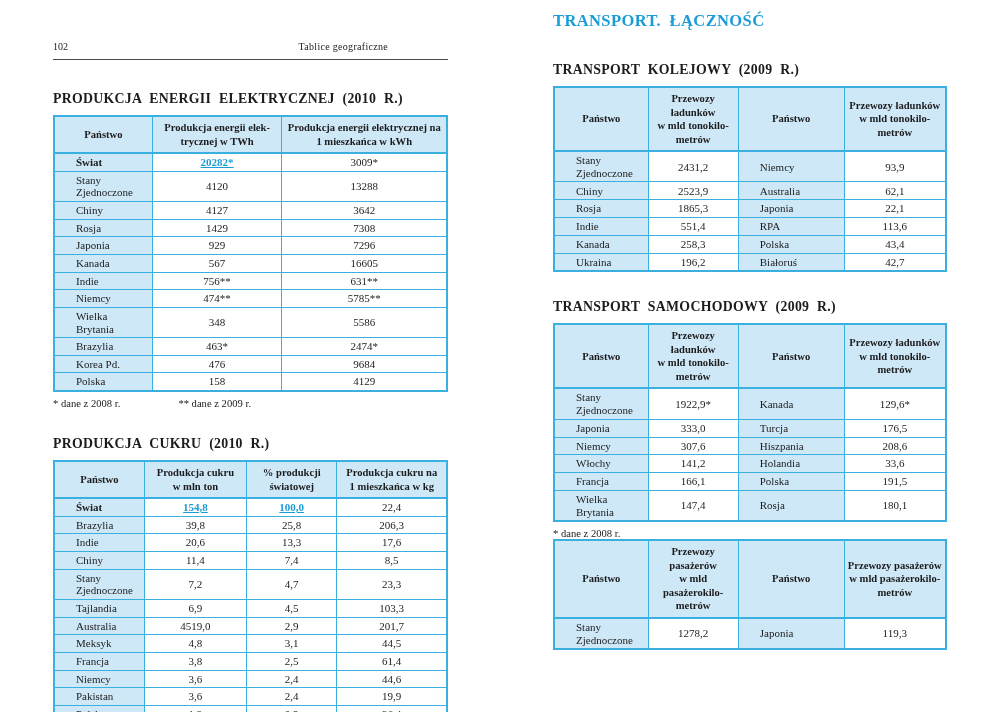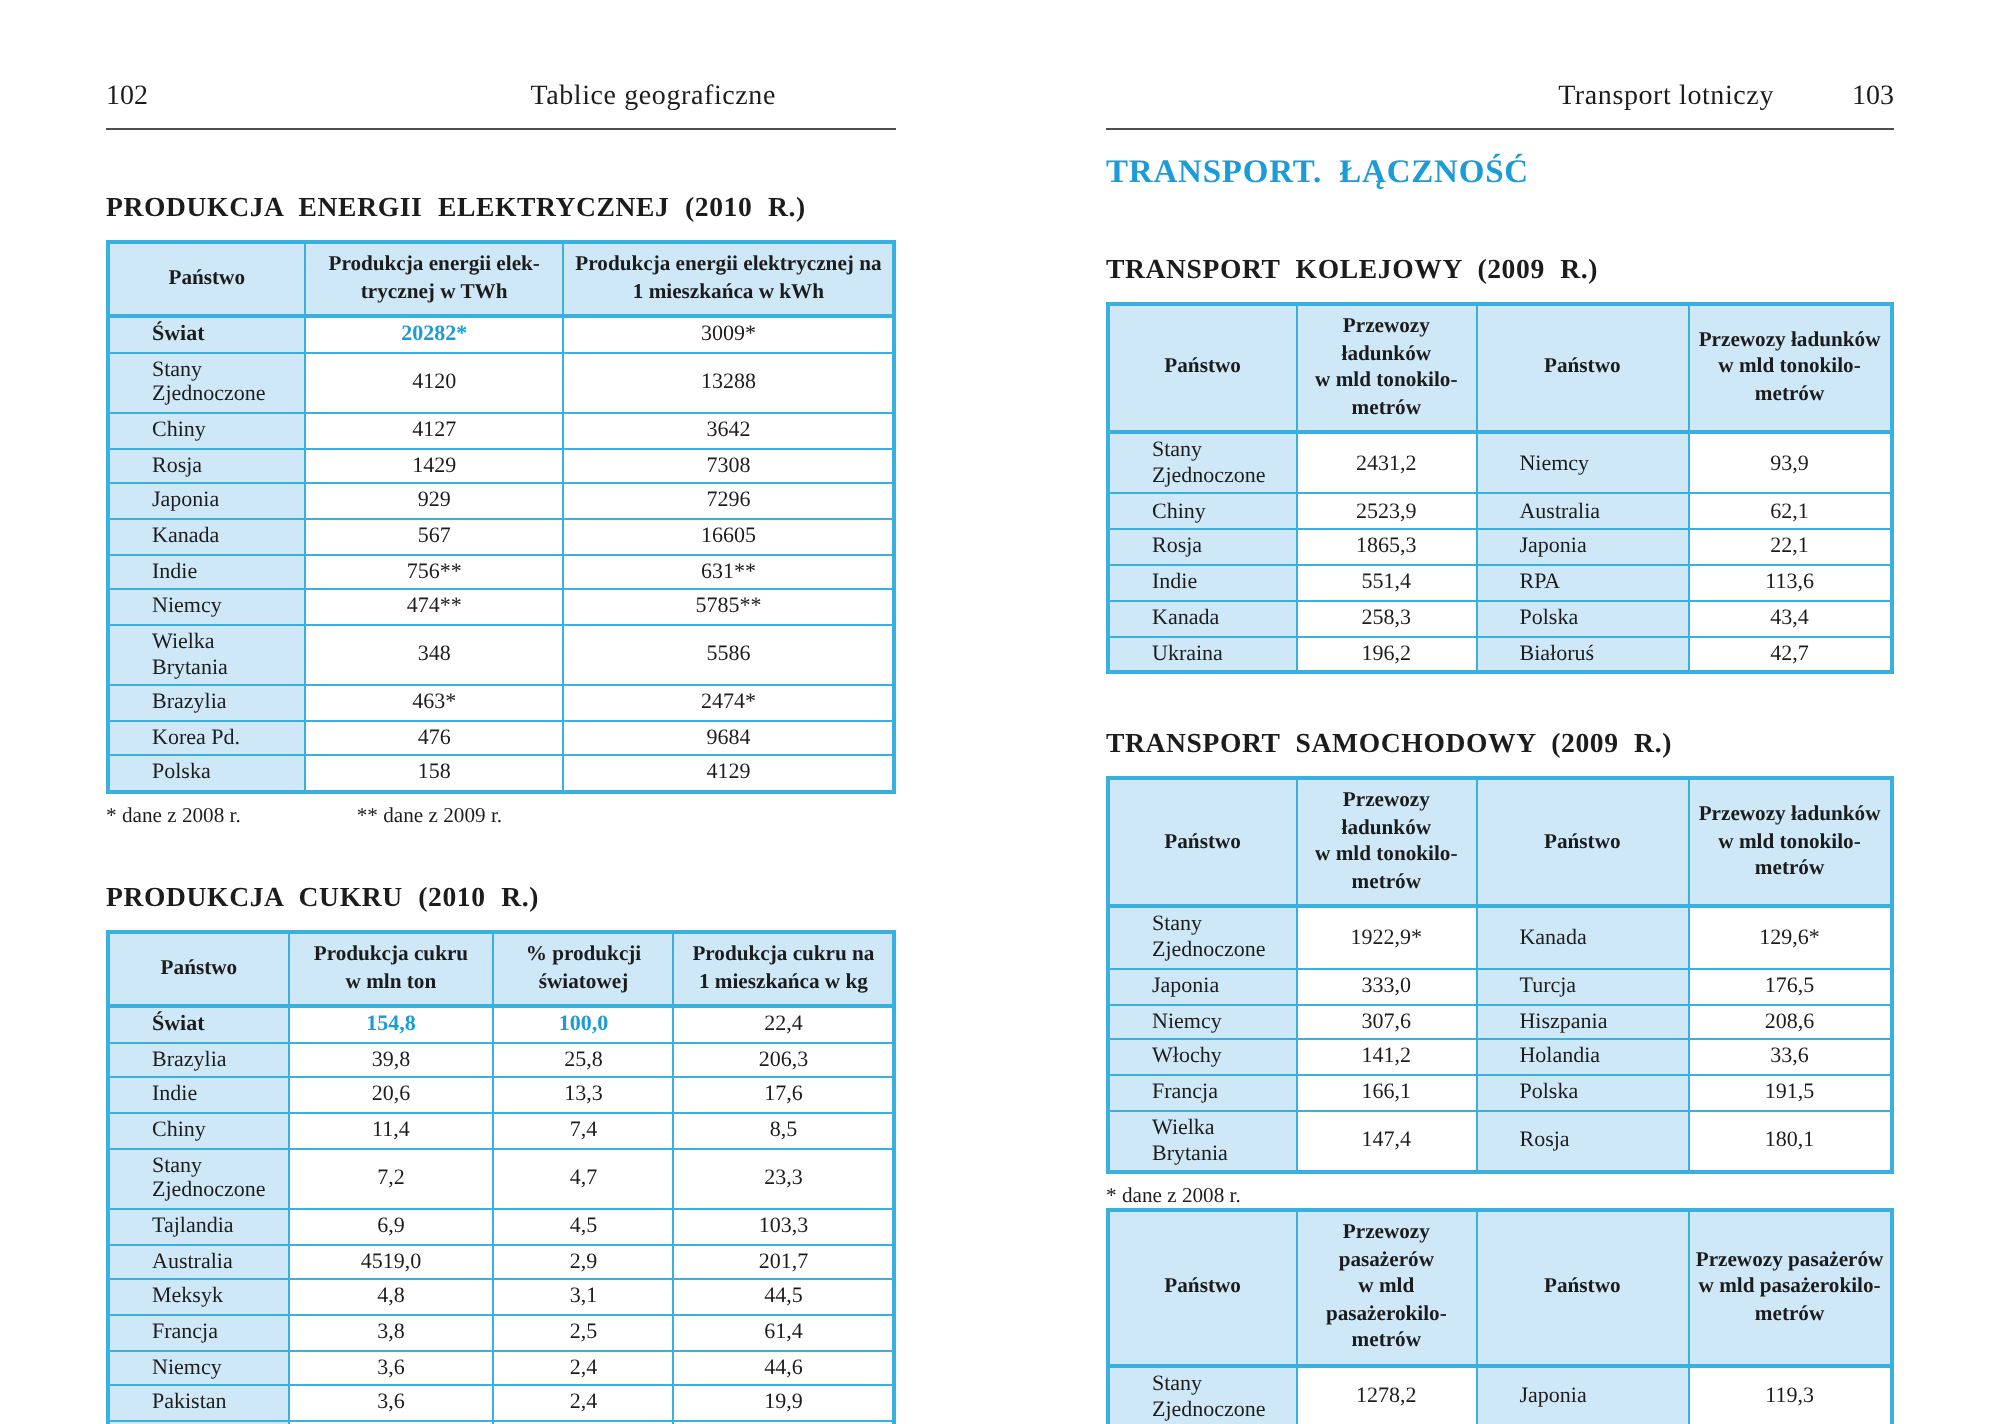--- a/index.html
+++ b/index.html
@@ -12,21 +12,21 @@
     overflow:hidden;
   }
   .page { position:absolute; top:0; }
   .page-left  { left:53px;  width:395px; }
   .page-right { left:553px; width:394px; }
 
   .running-head {
     display:flex; align-items:baseline;
     padding-top:41px; padding-bottom:7px;
     border-bottom:1.5px solid #4d4d4d;
-    font-size:14px;
+    font-size:10px;
   }
   .rh-num { width:60px; }
   .rh-num.right { text-align:right; }
   .rh-title { flex:1; text-align:right; letter-spacing:0.3px; }
 
   .section-title {
     margin:11px 0 2px 0;
     font-size:16.5px; font-weight:bold;
     color:var(--accent,#1b9cd8);
     letter-spacing:0.4px; word-spacing:4px;
@@ -66,21 +66,21 @@
     vertical-align:middle;
   }
   .t-left td  { height:16.5px; }
   .t-right td { height:17.8px; }
   .data-table td.label {
     background:var(--cellbg,#cfe8f8);
     text-align:left;
     padding-left:21px;
   }
   .data-table td.bold   { font-weight:bold; }
-  .data-table td.accent { color:var(--accent,#1b9cd8); font-weight:bold; }
+  .data-table td.accent { color:var(--accent,#1b9cd8); font-weight:bold;text-decoration:underline; }
 
   .footnotes {
     margin-top:6px;
     font-size:10.6px;
     display:flex;
   }
   .footnotes span + span { margin-left:58px; }
   .footnote-single { margin-top:6px; font-size:10.6px; }
 </style>
 </head>
@@ -267,25 +267,20 @@
           <td class="label">Polska</td>
           <td>1,3</td>
           <td>0,9</td>
           <td>36,4</td>
         </tr>
       </tbody>
     </table>
 </div>
 
 <div class="page page-right">
-  <div class="running-head">
-    <span class="rh-num"></span>
-    <span class="rh-title">Transport lotniczy</span>
-    <span class="rh-num right">103</span>
-  </div>
 
   <h1 class="section-title">TRANSPORT. ŁĄCZNOŚĆ</h1>
 
   <h2 class="table-title">TRANSPORT KOLEJOWY (2009 R.)</h2>
   <table class="data-table t-right" data-table="right_page.railway">
       <colgroup>
         <col style="width: 24%;">
         <col style="width: 23%;">
         <col style="width: 27%;">
         <col style="width: 26%;">

